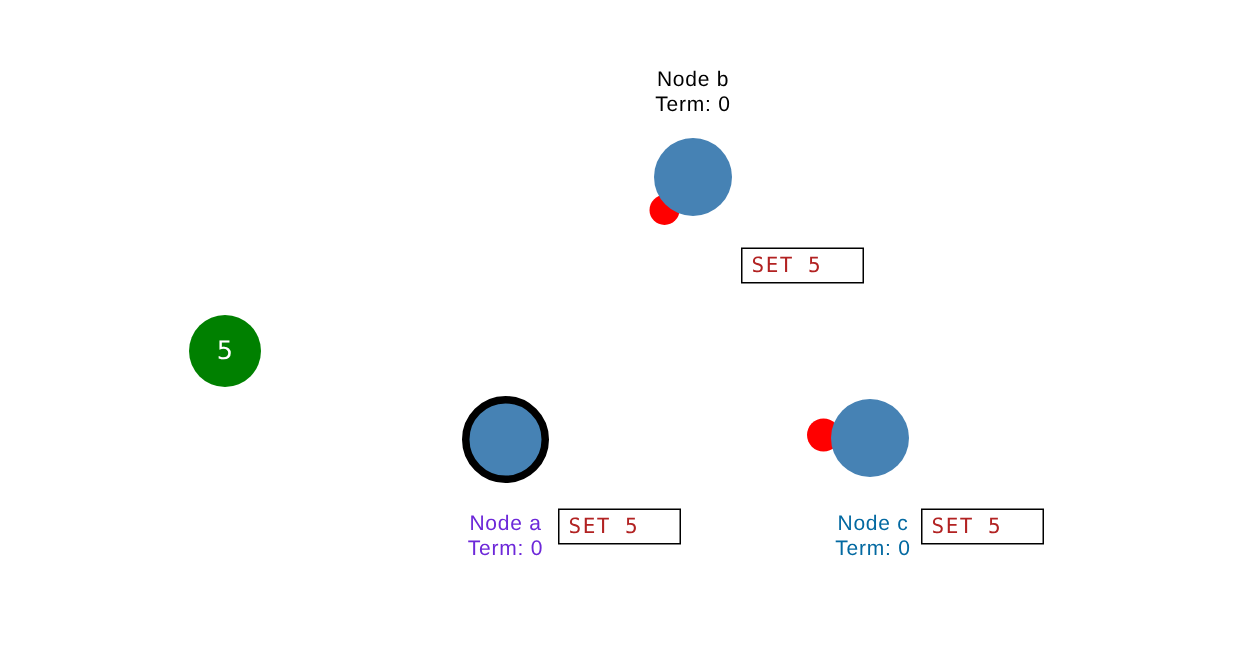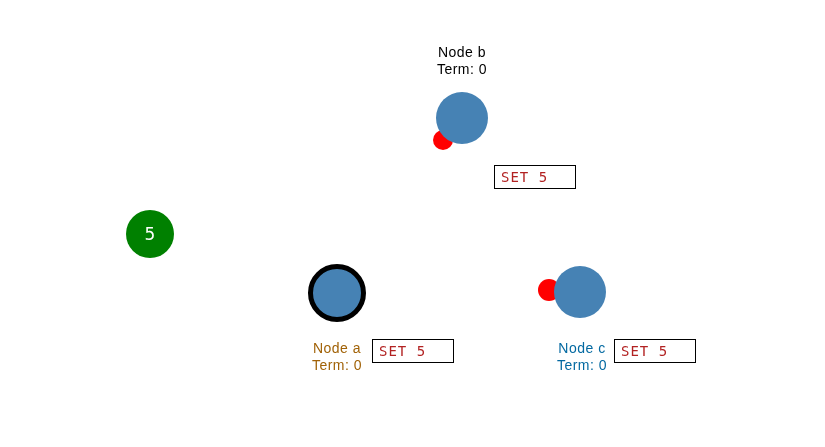--- a/index.html
+++ b/index.html
@@ -77,21 +77,21 @@
 <body>
 
 <div id="stage" style="width: 825px; height: 447px; background: rgb(255, 255, 255);">
 
   <div class="client-token" style="left: 126px; top: 210px; width: 48px; height: 48px; background: rgb(0, 128, 0); color: rgb(255, 255, 255);">
     <span>5</span>
   </div>
 
   <div class="node-group">
     <div class="node-circle leader" style="left: 308px; top: 264px; width: 58px; height: 58px; background: rgb(70, 130, 180); border-color: rgb(0, 0, 0);"></div>
-    <div class="node-label" style="left: 282px; top: 340px; width: 110px; color: #a16207;"><span>Node a</span><br><span>Term: 0</span></div>
+    <div class="node-label" style="left: 282px; top: 340px; width: 110px; color: #6d28d9;"><span>Node a</span><br><span>Term: 0</span></div>
     <div class="log-box" style="left: 372px; top: 315px; width: 82px; height: 24px; border-color: rgb(0, 0, 0);">
       <span class="log-entry" style="color: rgb(178, 34, 34);">SET 5</span>
     </div>
   </div>
 
   <div class="node-group">
     <div class="msg-dot" style="left: 433px; top: 130px; width: 20px; height: 20px; background: rgb(255, 0, 0);"></div>
     <div class="node-circle" style="left: 436px; top: 92px; width: 52px; height: 52px; background: rgb(70, 130, 180);"></div>
     <div class="node-label" style="left: 407px; top: 44px; width: 110px; color: rgb(0, 0, 0);"><span>Node b</span><br><span>Term: 0</span></div>
     <div class="log-box" style="left: 494px; top: 141px; width: 82px; height: 24px; border-color: rgb(0, 0, 0);">

